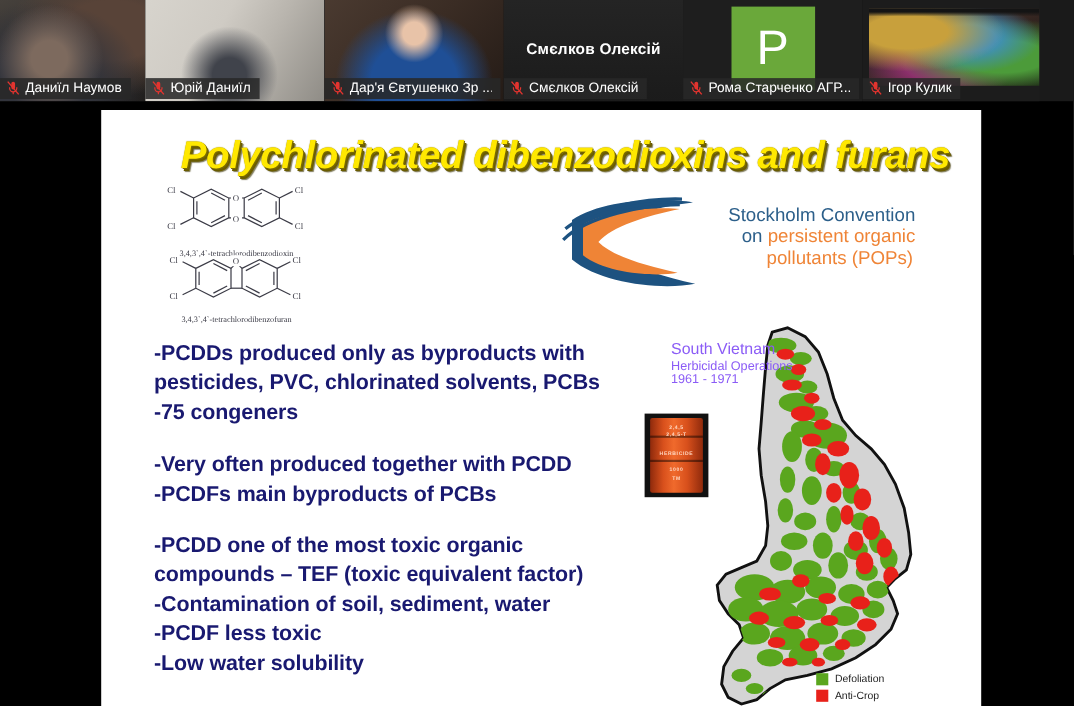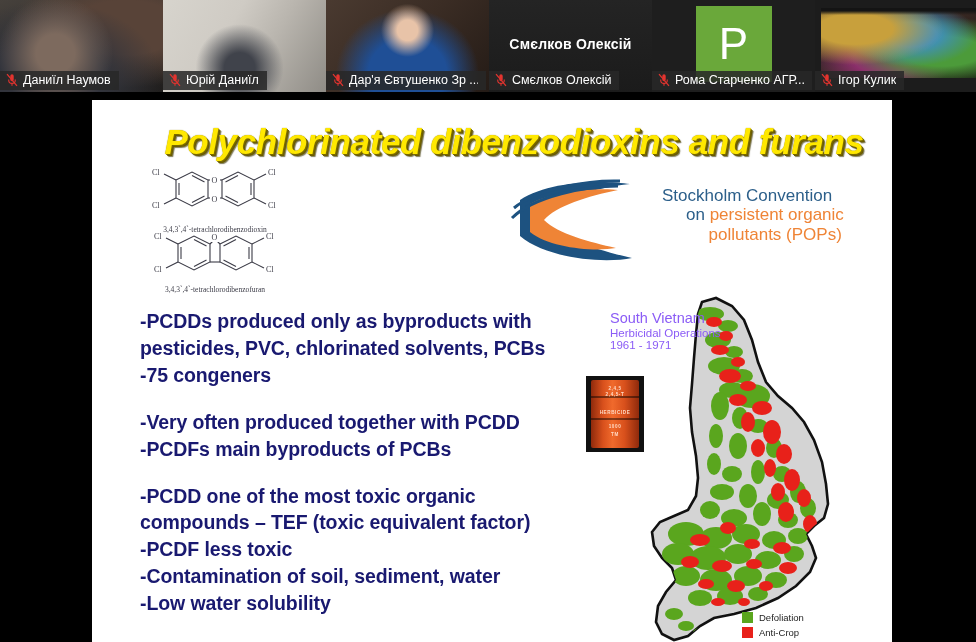--- a/index.html
+++ b/index.html
@@ -103,21 +103,21 @@
     font-size: 7.5px; color: #3b3b46;
     text-align: center; margin-top: 1px; white-space: nowrap;
   }
 
   
   #logo { position: absolute; left: 418px; top: 78px; width: 370px; height: 98px; }
   .logo-text { position: absolute; left: 152px; top: 8px; line-height: 1.14; }
   .logo-line { font-size: 17px; font-weight: 400; white-space: nowrap; }
   .lt-blue { color: #2c5f8a; }
   .lt-orange { color: #ef8436; }
-  .logo-l2 { text-align: left; margin-left: 24px; }
+  .logo-l2 { text-align: right; }
   .logo-l3 { text-align: right; padding-right: 2px; }
 
   
   #body-text {
     position: absolute; left: 48px; top: 208px; width: 460px;
     color: #191970; font-size: 19.5px; font-weight: bold;
     line-height: 1.38; letter-spacing: -0.1px;
   }
   #body-text .ln { white-space: nowrap; }
   #body-text .gap { height: 20px; }
@@ -149,21 +149,21 @@
   .lg-sw { width: 11px; height: 11px; display: block; }
   .lg-tx { font-size: 9.5px; color: #1d1d1d; }
 </style>
 </head>
 <body>
 
 <div id="app">
 
   <div id="filmstrip">
 
-    <div class="tile" style="width:163px">
+    <div class="tile" style="width:132px">
       <div class="tile-video v1"></div>
       <div class="namebar">
         <svg class="mic-muted" viewBox="0 0 14 16">
           <path d="M7 1.3a2 2 0 0 0-2 2v4.2a2 2 0 0 0 4 0V3.3a2 2 0 0 0-2-2z" fill="#e3342f"></path>
           <path d="M3.2 7.3v.9a3.8 3.8 0 0 0 7.6 0v-.9" fill="none" stroke="#e3342f" stroke-width="1.3"></path>
           <path d="M7 12v2.6" stroke="#e3342f" stroke-width="1.3"></path>
           <path d="M1.2 1.2 12.8 14.8" stroke="#e3342f" stroke-width="1.5"></path>
         </svg>
         <span class="nm">Даниїл Наумов</span>
       </div>
@@ -322,22 +322,22 @@
     <div id="body-text">
       <div class="ln"><span class="hl">-PCDDs</span><span> produced only as byproducts with</span></div>
       <div class="ln">pesticides, PVC, chlorinated solvents, PCBs</div>
       <div class="ln">-75 congeners</div>
       <div class="gap"></div>
       <div class="ln">-Very often produced together with PCDD</div>
       <div class="ln"><span class="hl">-PCDFs</span><span> main byproducts of PCBs</span></div>
       <div class="gap"></div>
       <div class="ln">-PCDD one of the most toxic organic</div>
       <div class="ln">compounds – TEF (toxic equivalent factor)</div>
+      <div class="ln">-Contamination of soil, sediment, water</div>
       <div class="ln">-PCDF less toxic</div>
-      <div class="ln">-Contamination of soil, sediment, water</div>
       <div class="ln">-Low water solubility</div>
     </div>
 
     <div id="map-block">
 
       <svg width="310" height="346" viewBox="0 0 310 346" style="position:absolute;left:0;top:0">
         <defs>
           <clipPath id="vnclip">
             <path d="M120 6 L134 2 L150 10 L162 24 L170 44 L176 66 L184 86 L196 100 L210 112
                      L222 126 L232 144 L240 166 L244 188 L246 208 L242 222 L232 230 L224 238

